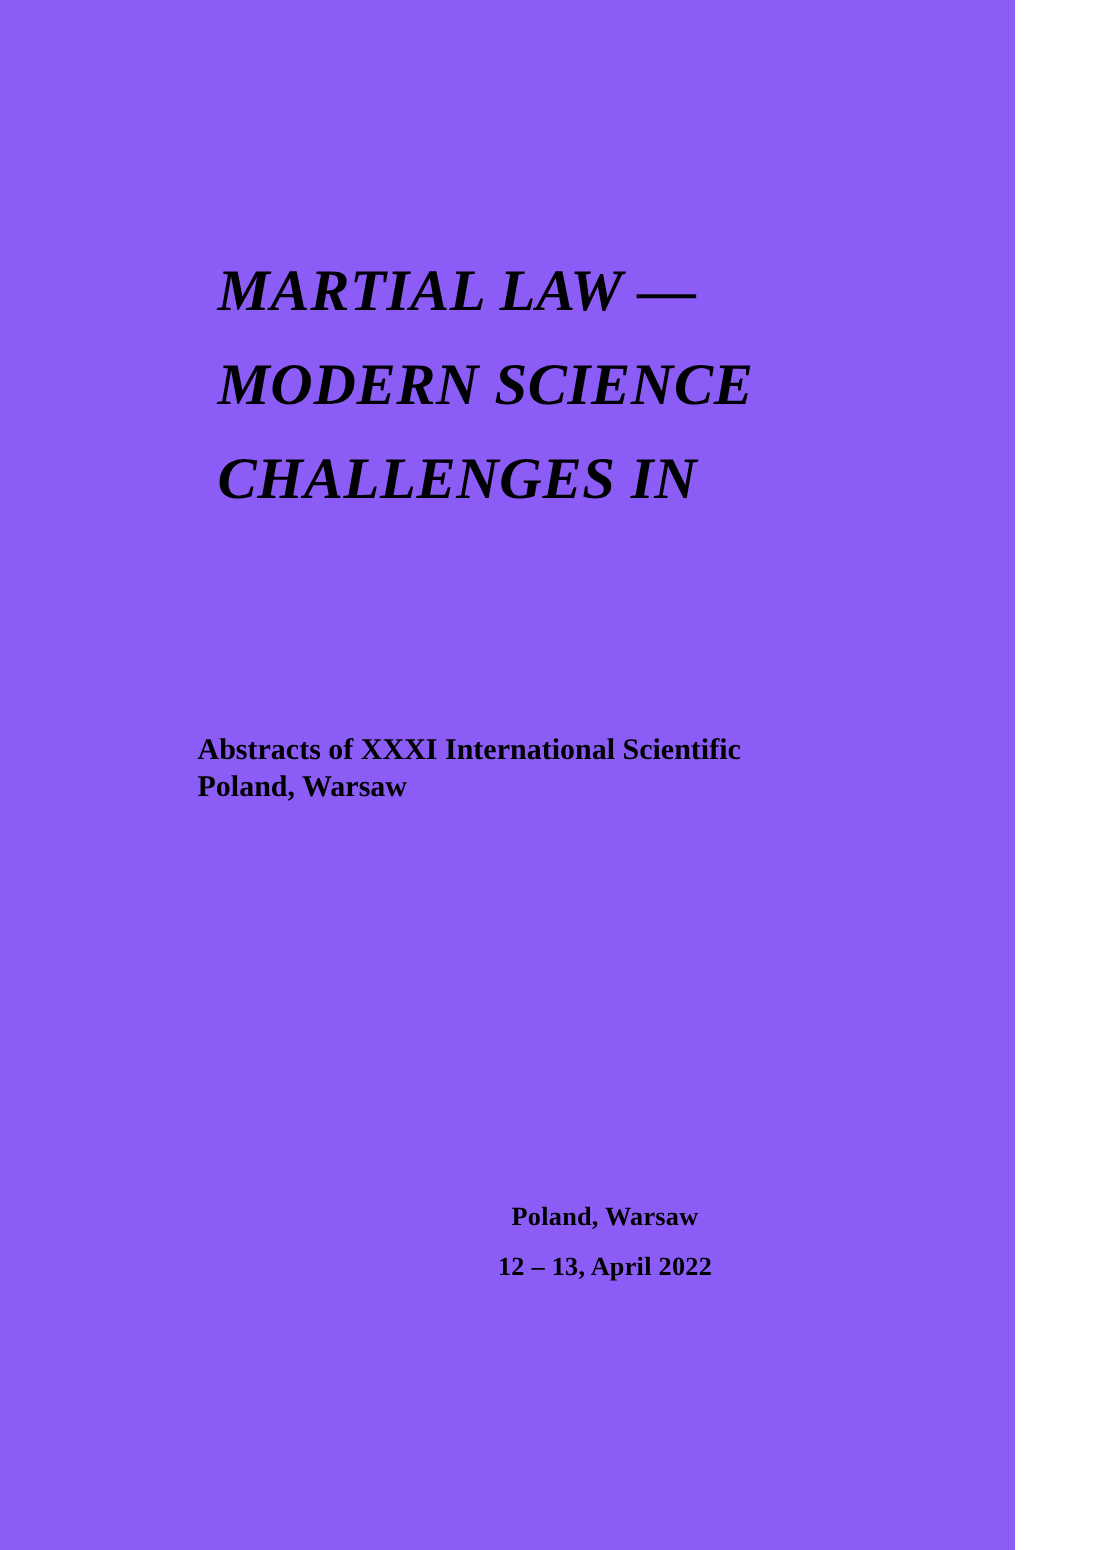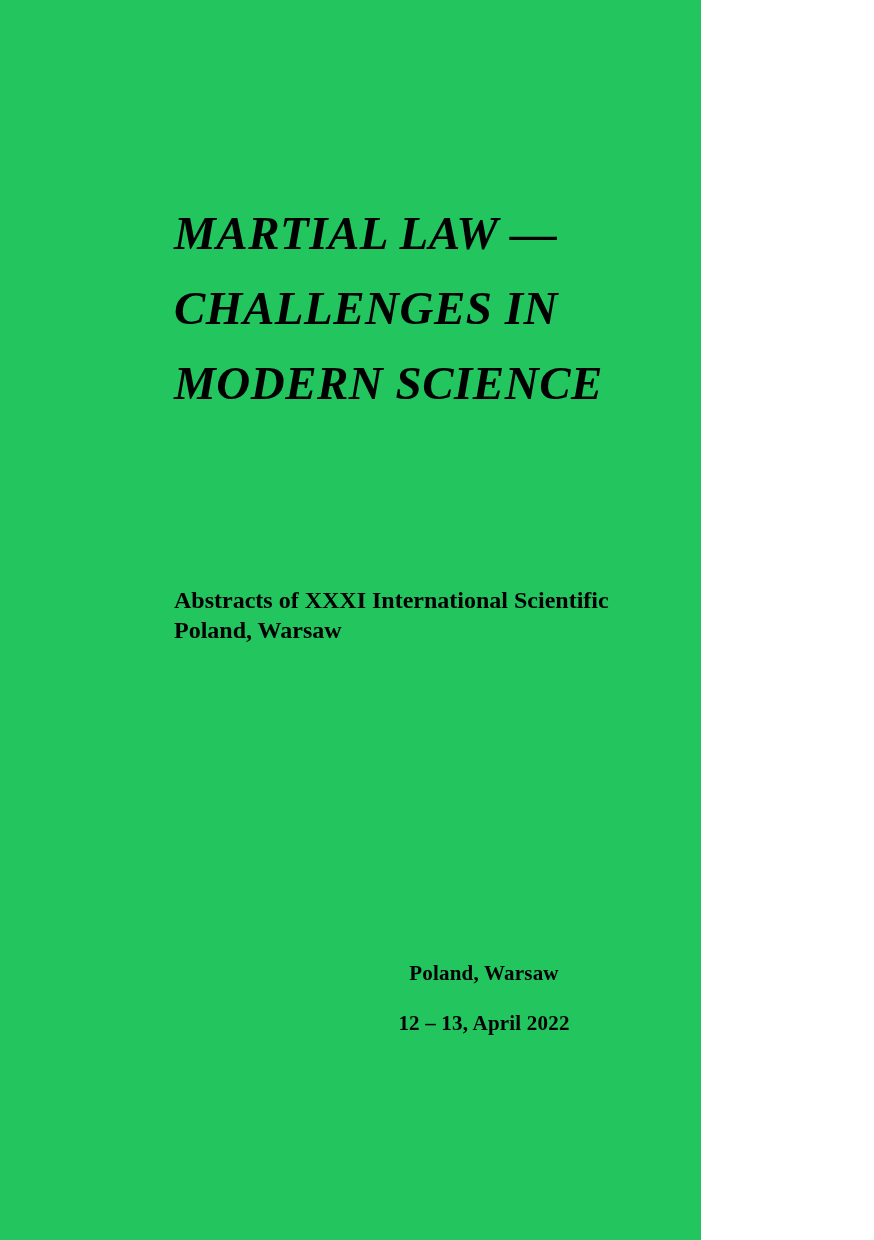--- a/index.html
+++ b/index.html
@@ -2,44 +2,44 @@
 <html><head>
 <meta charset="utf-8">
 <style>
   html, body {
     margin: 0;
     padding: 0;
     background: #ffffff;
   }
   .page {
     position: relative;
-    width: 701px;
+    width: 812px;
     height: 1240px;
-    background: #22c55e;
+    background: #8b5cf6;
     overflow: hidden;
     font-family: "Liberation Serif", "DejaVu Serif", serif;
     color: #000000;
   }
   .title-block {
     position: absolute;
     left: 174px;
     top: 196px;
     width: 560px;
   }
   .title-line {
     font-style: italic;
     font-weight: bold;
     font-size: 47px;
     line-height: 75px;
     letter-spacing: 0.5px;
     white-space: nowrap;
   }
   .subtitle-block {
     position: absolute;
-    left: 174px;
+    left: 158px;
     top: 585px;
     width: 560px;
   }
   .subtitle-line {
     font-weight: bold;
     font-size: 24px;
     line-height: 30px;
     white-space: nowrap;
   }
   .footer-block {
@@ -49,32 +49,32 @@
     width: 620px;
     text-align: center;
   }
   .footer-line {
     font-weight: bold;
     font-size: 21px;
     line-height: 30px;
     letter-spacing: 0.2px;
   }
   .footer-line + .footer-line {
-    margin-top: 20px;
+    margin-top: 10px;
   }
 </style>
 </head>
 <body>
 
 <div class="page">
 
   <div class="title-block">
     <div class="title-line">MARTIAL LAW —</div>
+    <div class="title-line">MODERN SCIENCE</div>
     <div class="title-line">CHALLENGES IN</div>
-    <div class="title-line">MODERN SCIENCE</div>
   </div>
 
   <div class="subtitle-block">
     <div class="subtitle-line">Abstracts of XXXI International Scientific</div>
     <div class="subtitle-line">Poland, Warsaw</div>
   </div>
 
   <div class="footer-block">
     <div class="footer-line">Poland, Warsaw</div>
     <div class="footer-line">12 – 13, April  2022</div>

